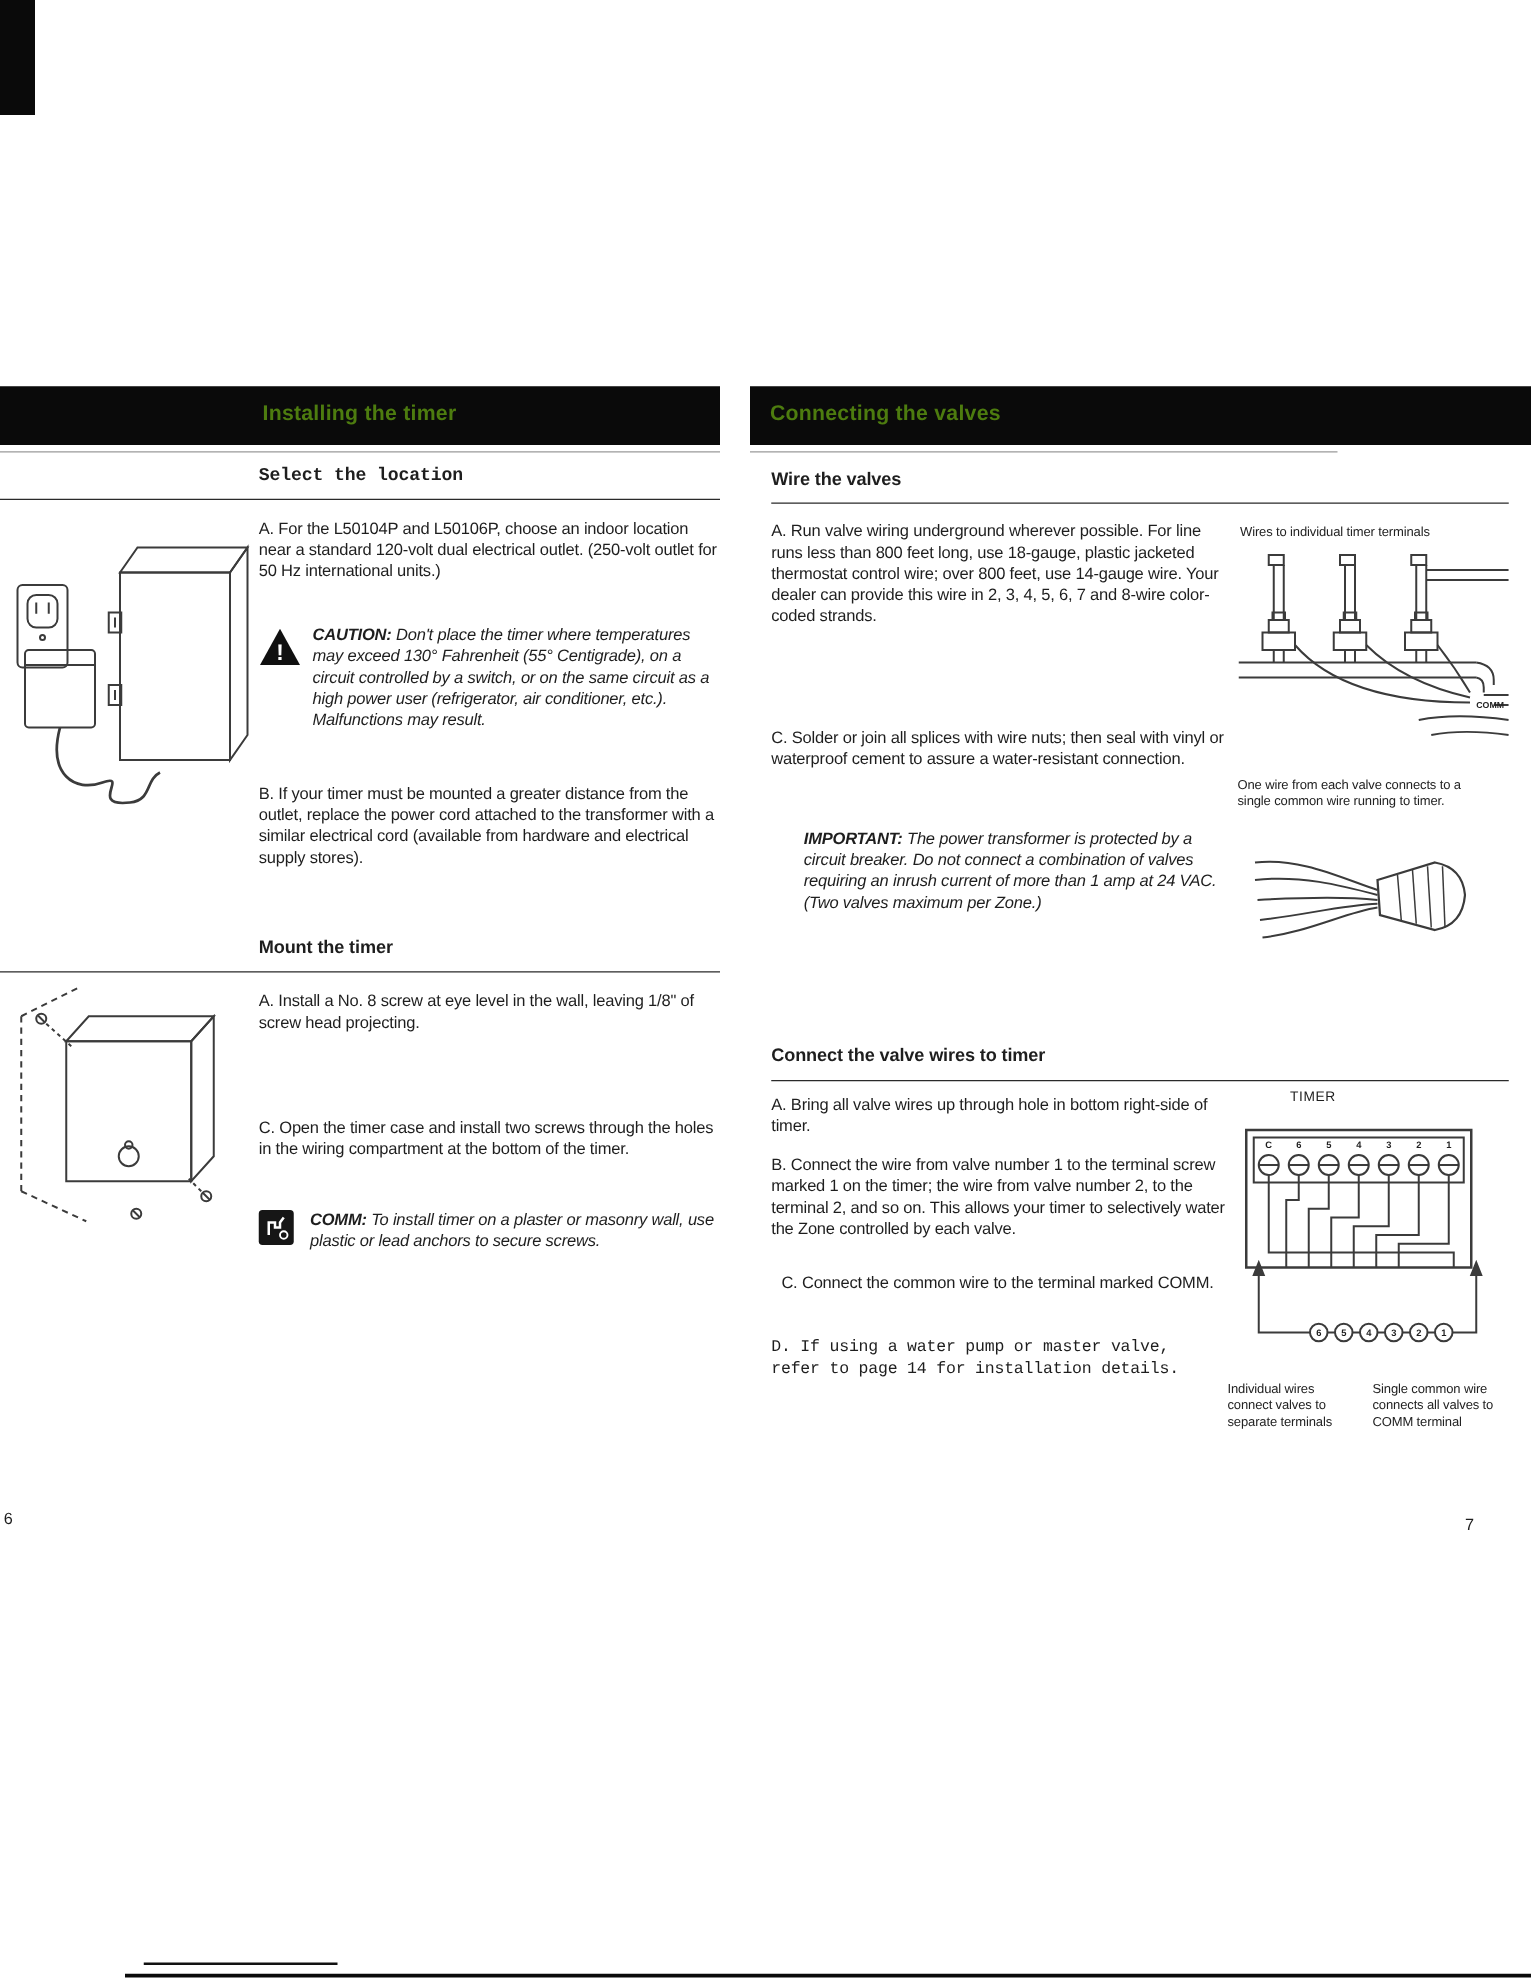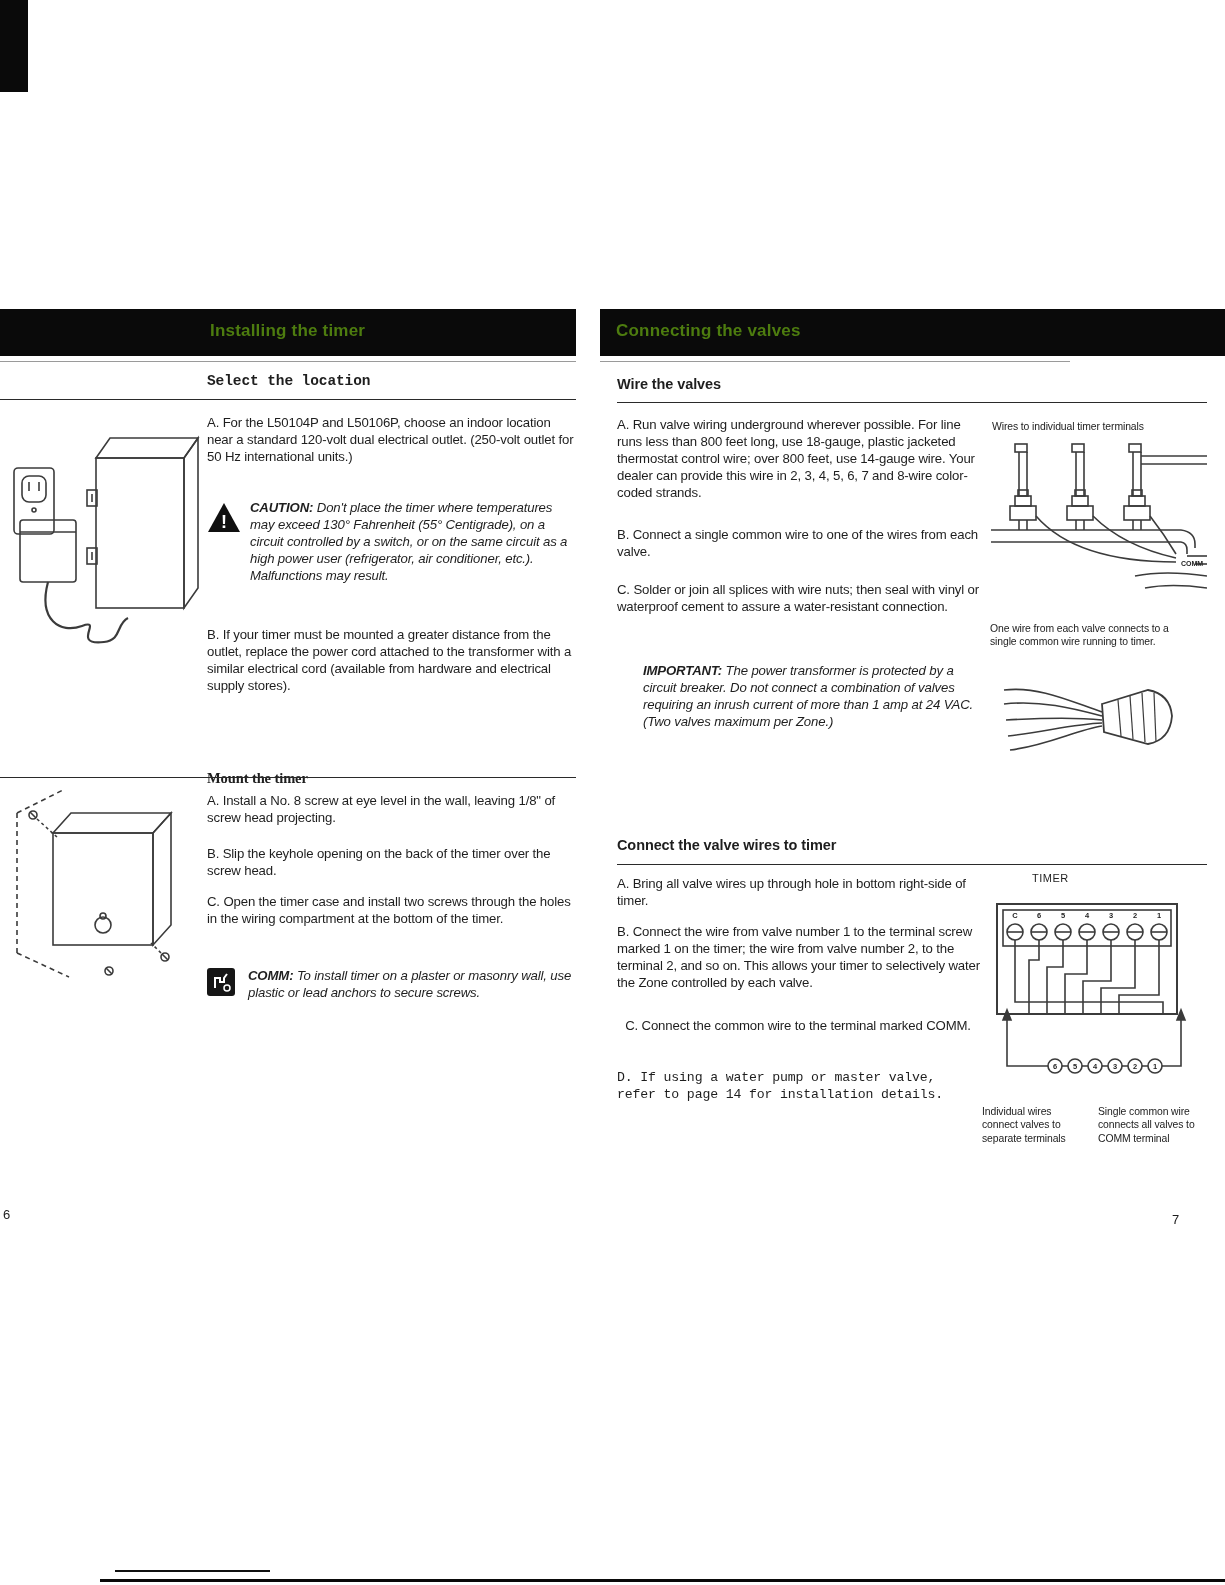--- a/index.html
+++ b/index.html
@@ -52,25 +52,24 @@
       <polygon points="17,1 33,30 1,30" fill="#101010"></polygon>
       <text x="17" y="26" text-anchor="middle" font-size="18" font-weight="bold" fill="#ffffff">!</text>
     </svg>
   </div>
   <div class="body-text italic abs" style="left:250px;top:500px;width:324px;">
     <b>CAUTION:</b><span> Don't place the timer where temperatures may exceed 130° Fahrenheit (55° Centigrade), on a circuit controlled by a switch, or on the same circuit as a high power user (refrigerator, air conditioner, etc.). Malfunctions may result.</span>
   </div>
 
   <div class="body-text abs" style="left:207px;top:627px;width:368px;">B. If your timer must be mounted a greater distance from the outlet, replace the power cord attached to the transformer with a similar electrical cord (available from hardware and electrical supply stores).</div>
 
-  <div class="h2 abs" style="left:207px;top:770px;font-family:Liberation Serif, serif;">Mount the timer</div>
+  <div class="h2 abs" style="left:207px;top:750px;">Mount the timer</div>
   <div class="rule abs" style="left:0;top:777px;width:576px;"></div>
 
   <div class="body-text abs" style="left:207px;top:793px;width:368px;">A. Install a No. 8 screw at eye level in the wall, leaving 1/8" of screw head projecting.</div>
-  <div class="body-text abs" style="left:207px;top:846px;width:368px;">B. Slip the keyhole opening on the back of the timer over the screw head.</div>
   <div class="body-text abs" style="left:207px;top:894px;width:368px;">C. Open the timer case and install two screws through the holes in the wiring compartment at the bottom of the timer.</div>
 
   <div class="abs" style="left:207px;top:968px;width:28px;height:28px;background:#161616;border-radius:3px;">
     <svg width="28" height="28" viewBox="0 0 28 28">
       <path d="M8 20 V10 h5 v4 h4 v-4 l3 -4" stroke="#ffffff" stroke-width="2" fill="none"></path>
       <circle cx="20" cy="20" r="3" stroke="#ffffff" stroke-width="1.5" fill="none"></circle>
     </svg>
   </div>
   <div class="body-text italic abs" style="left:248px;top:968px;width:326px;">
     <b>COMM:</b><span> To install timer on a plaster or masonry wall, use plastic or lead anchors to secure screws.</span>
@@ -114,21 +113,20 @@
       <line x1="101" y1="183" x2="107" y2="189"></line>
       <path d="M32 34 L52 52" stroke-dasharray="3,3"></path>
       <path d="M156 168 L146 158" stroke-dasharray="3,3"></path>
     </svg>
   </div>
 
   <div class="h2 abs" style="left:617px;top:376px;">Wire the valves</div>
   <div class="rule abs" style="left:617px;top:402px;width:590px;"></div>
 
   <div class="body-text abs" style="left:617px;top:417px;width:362px;">A. Run valve wiring underground wherever possible. For line runs less than 800 feet long, use 18-gauge, plastic jacketed thermostat control wire; over 800 feet, use 14-gauge wire. Your dealer can provide this wire in 2, 3, 4, 5, 6, 7 and 8-wire color-coded strands.</div>
-  <div class="body-text abs" style="left:617px;top:527px;width:362px;">B. Connect a single common wire to one of the wires from each valve.</div>
   <div class="body-text abs" style="left:617px;top:582px;width:362px;">C. Solder or join all splices with wire nuts; then seal with vinyl or waterproof cement to assure a water-resistant connection.</div>
 
   <div class="body-text italic abs" style="left:643px;top:663px;width:340px;">
     <b>IMPORTANT:</b><span> The power transformer is protected by a circuit breaker. Do not connect a combination of valves requiring an inrush current of more than 1 amp at 24 VAC.</span><br>
     <span>(Two valves maximum per Zone.)</span>
   </div>
 
   <div class="caption abs" style="left:992px;top:420px;width:200px;">Wires to individual timer terminals</div>
 
   <div class="abs" style="left:985px;top:438px;">

